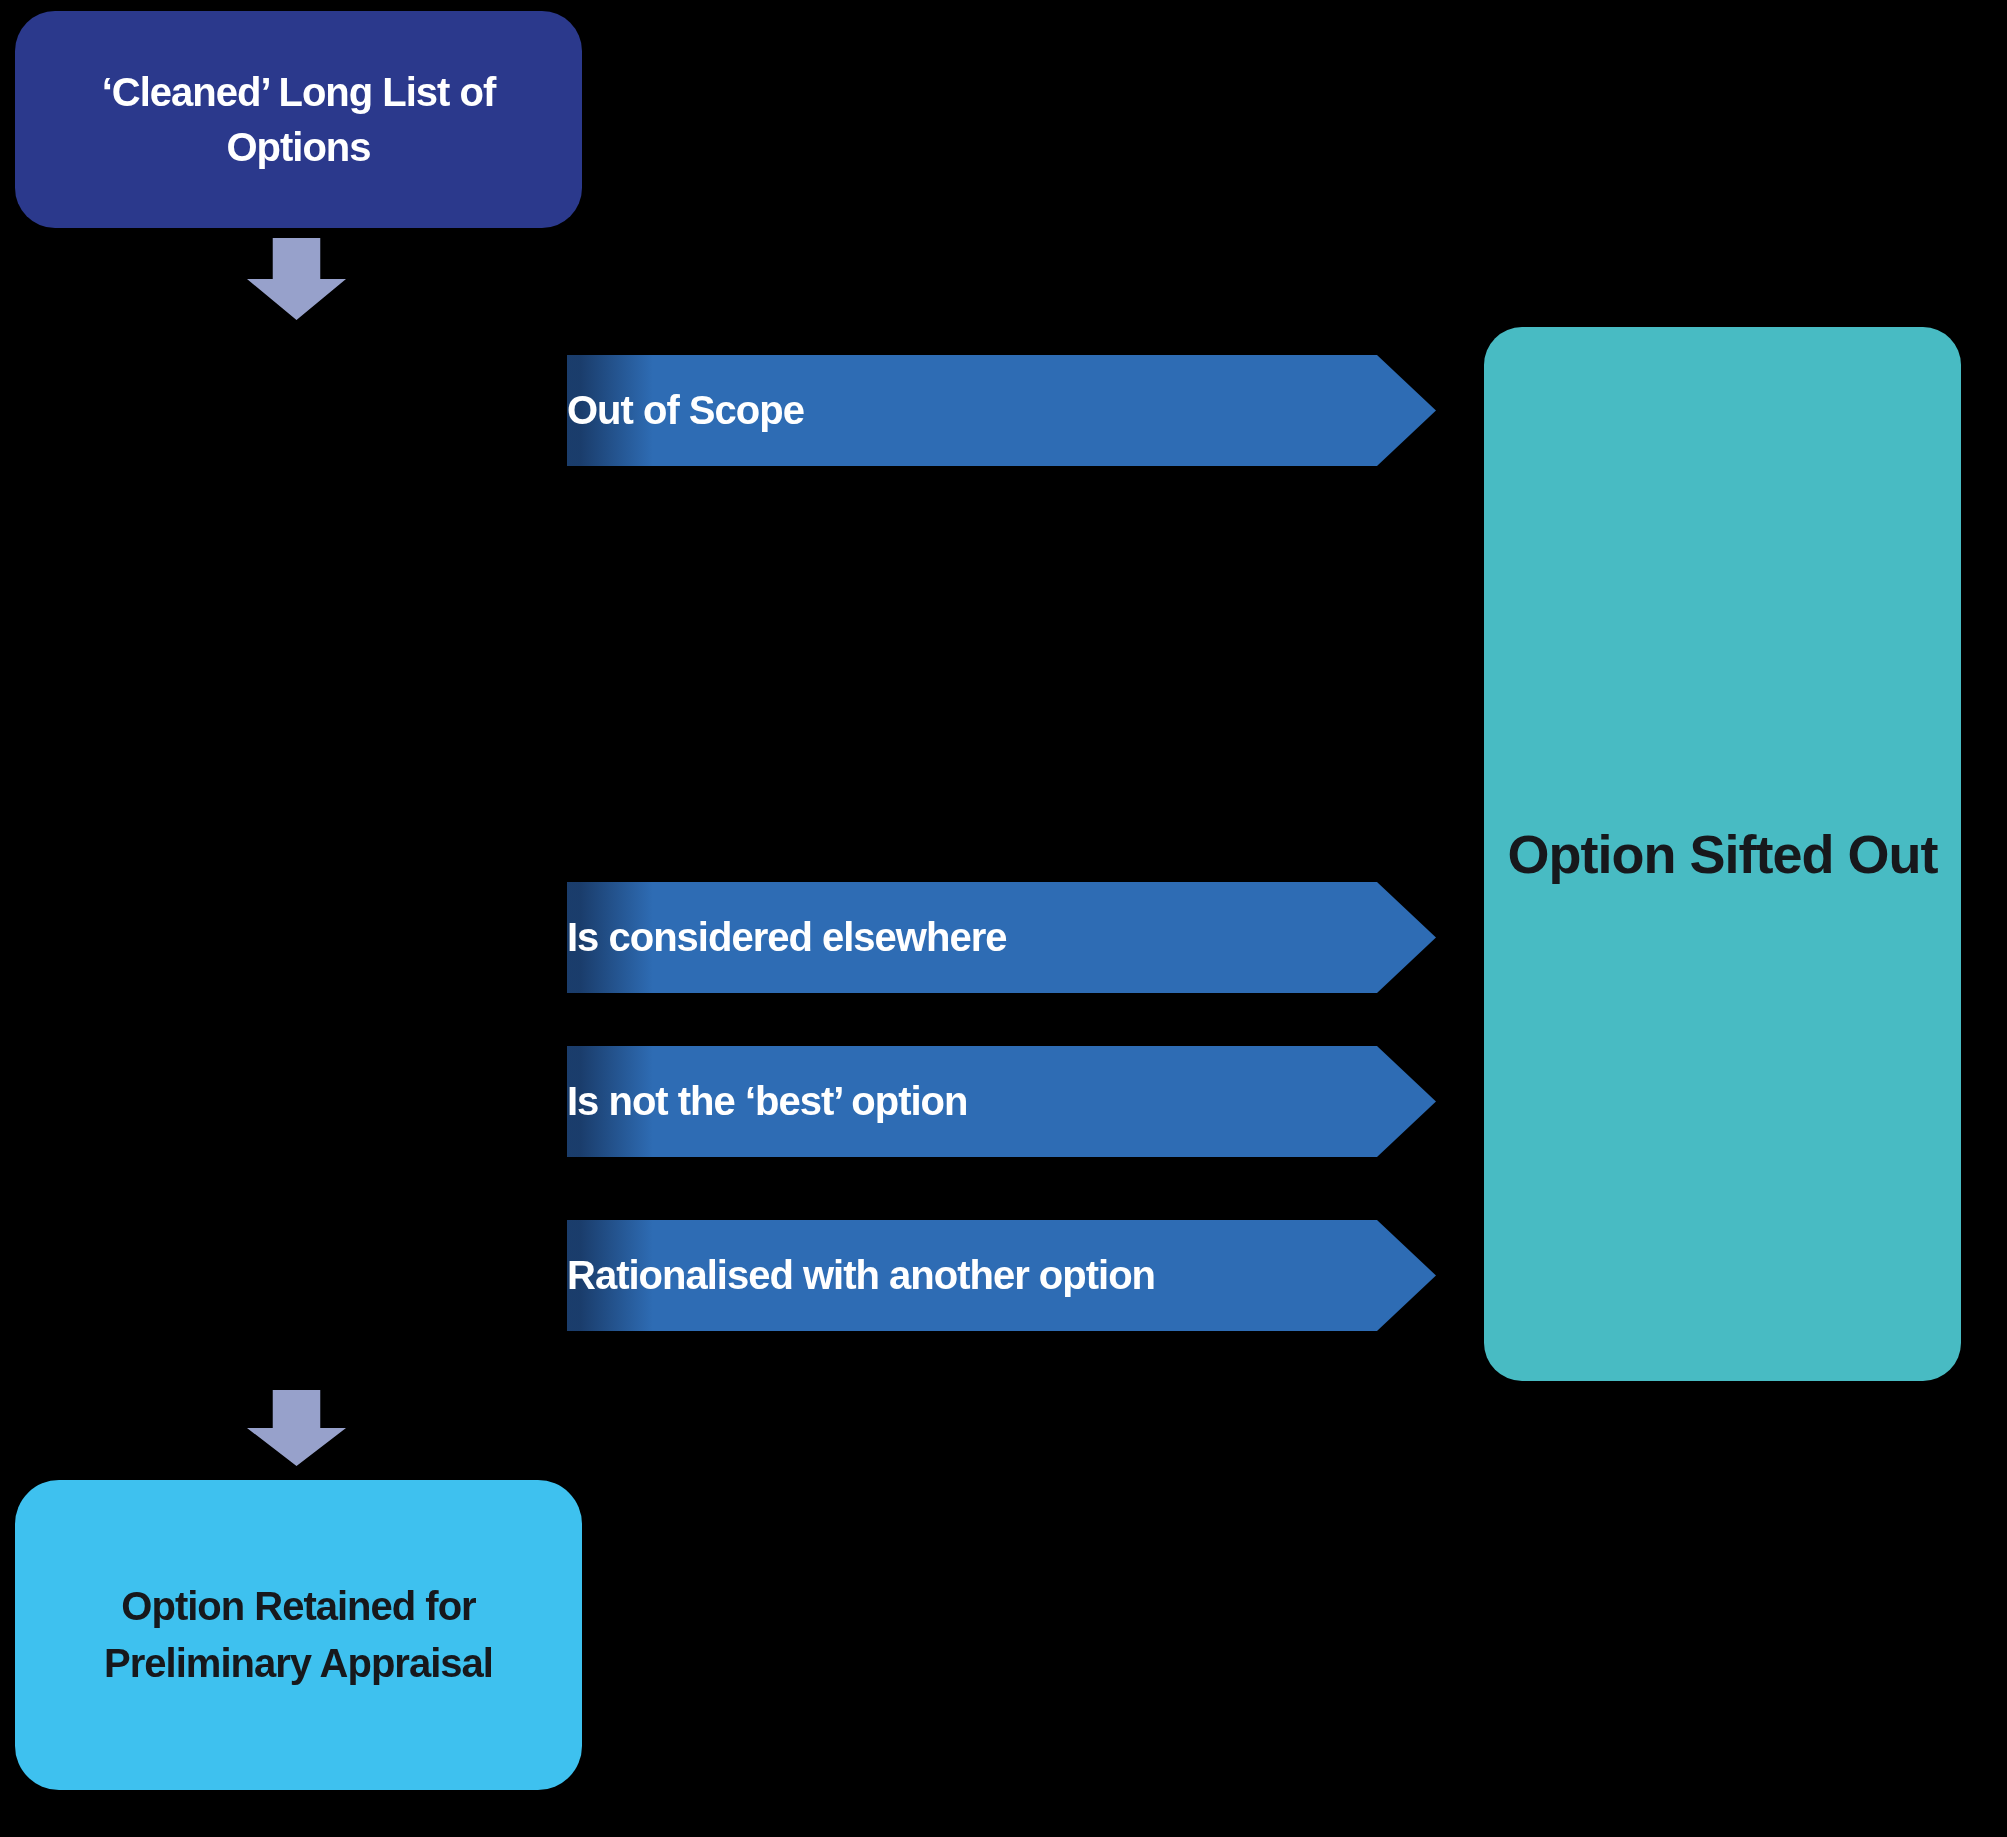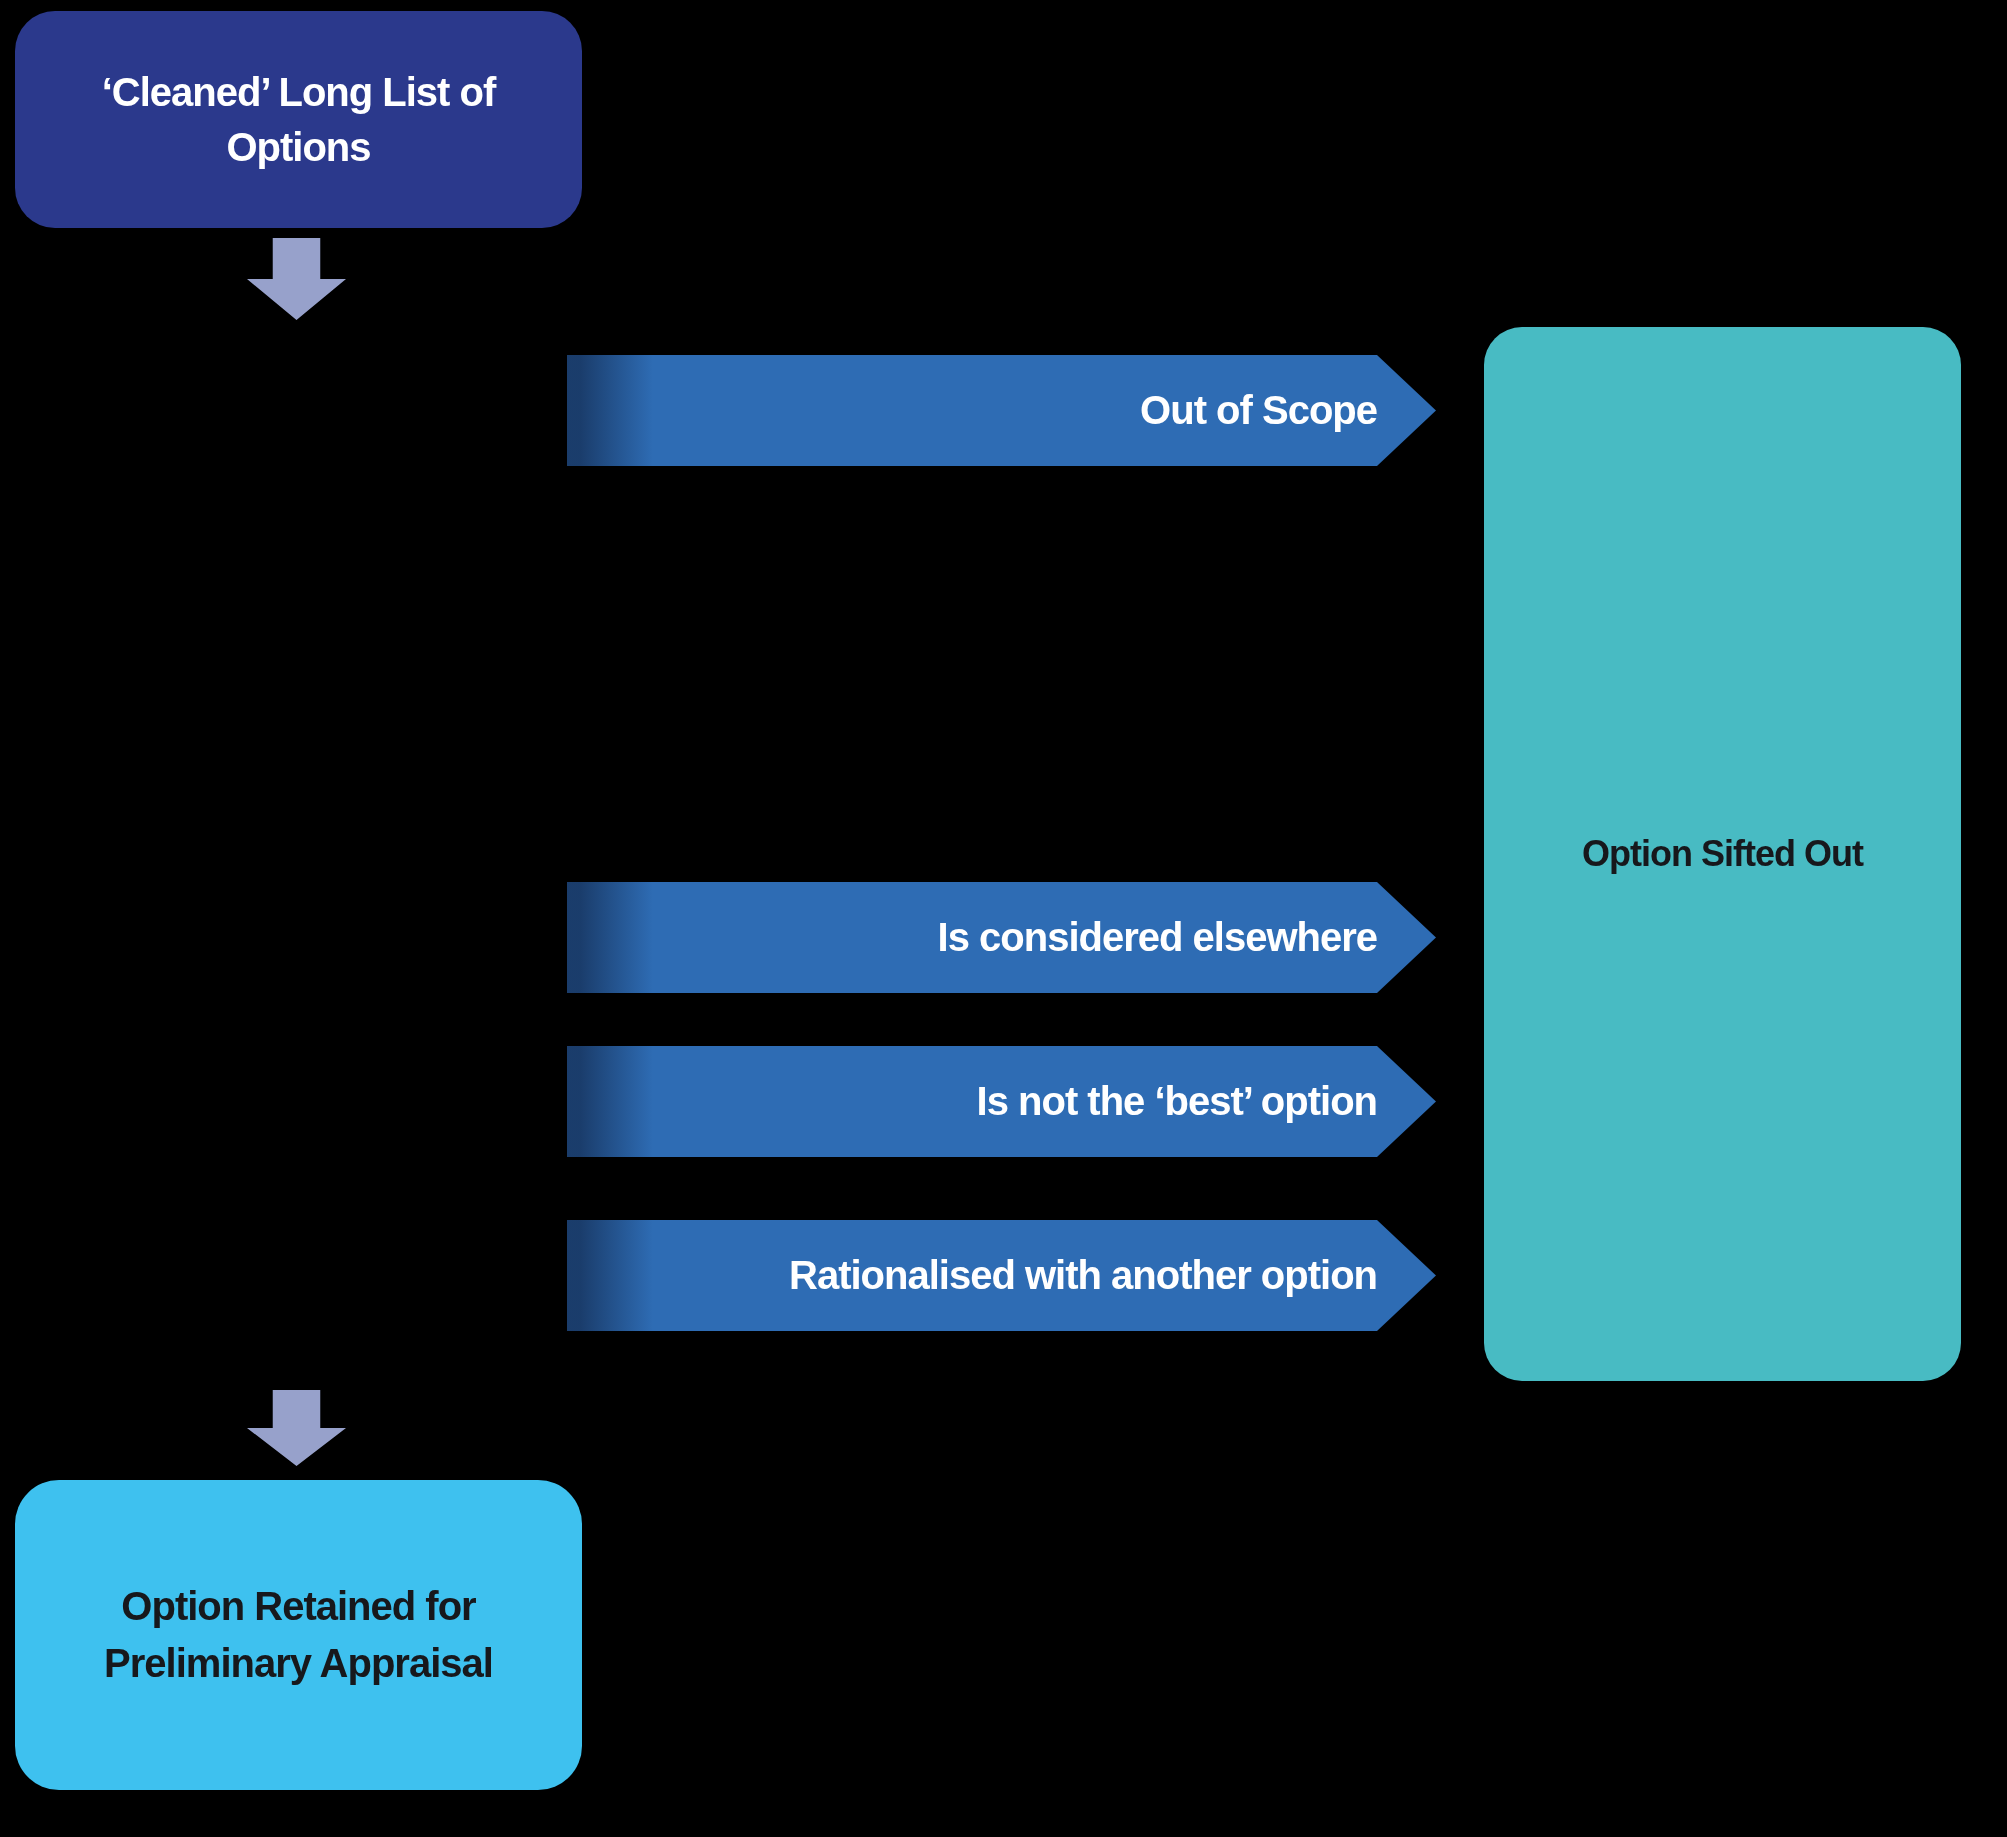--- a/index.html
+++ b/index.html
@@ -49,21 +49,21 @@
     font-size: 42px;
     white-space: nowrap;
     z-index: 2;
   }
   .sifted-box {
     left: 1484px; top: 327px;
     width: 477px; height: 1054px;
     border-radius: 38px;
     background: #48bbc3;
     color: #17181c;
-    font-size: 36px;
+    font-size: 54px;
     white-space: nowrap;
     z-index: 2;
   }
   .retained-box {
     left: 15px; top: 1480px;
     width: 567px; height: 310px;
     border-radius: 44px;
     background: #3ec1ef;
     color: #17181c;
     font-size: 40px;
@@ -84,21 +84,21 @@
   .reason-bar {
     position: absolute;
     left: 567px;
     width: 869px;
     height: 111px;
     background-color: #2e6cb4;
     background-image: linear-gradient(90deg, rgba(10,22,48,0.55) 13.3px, rgba(10,22,48,0) 86px);
     clip-path: polygon(0 0, calc(100% - 59px) 0, 100% 50%, calc(100% - 59px) 100%, 0 100%);
     display: flex;
     align-items: center;
-    justify-content: flex-end;
+    justify-content: flex-start;
     padding-right: 59px;
     box-sizing: border-box;
     color: #ffffff;
     font-weight: 700;
     font-size: 40px;
     letter-spacing: -1px;
     z-index: 1;
   }
   .reason-bar.r1 { top: 355px; }
   .reason-bar.r2 { top: 528px; }

